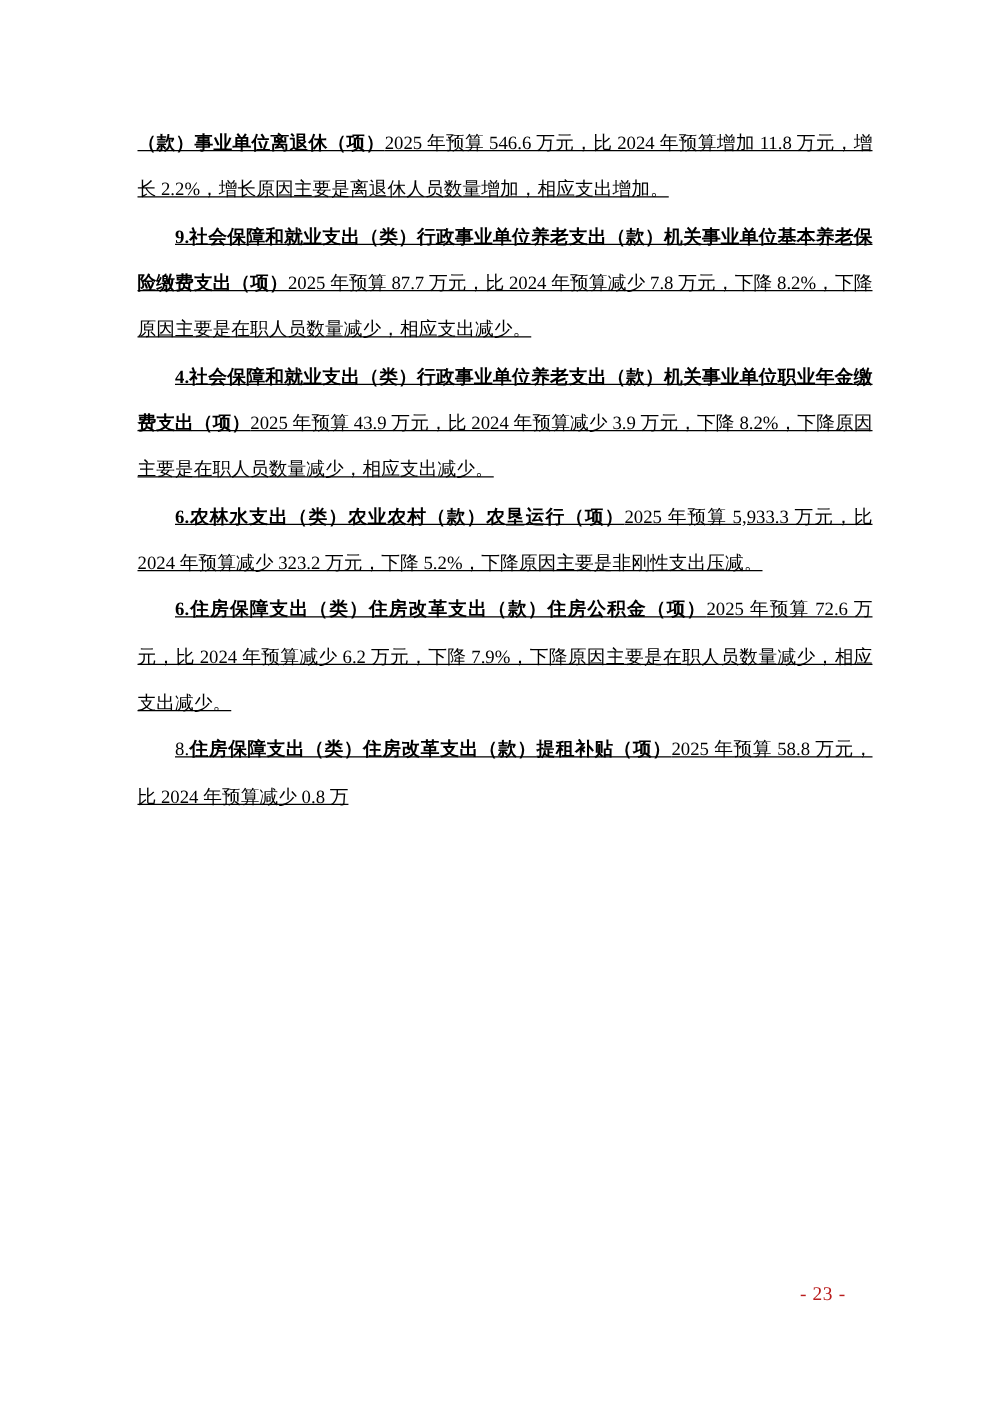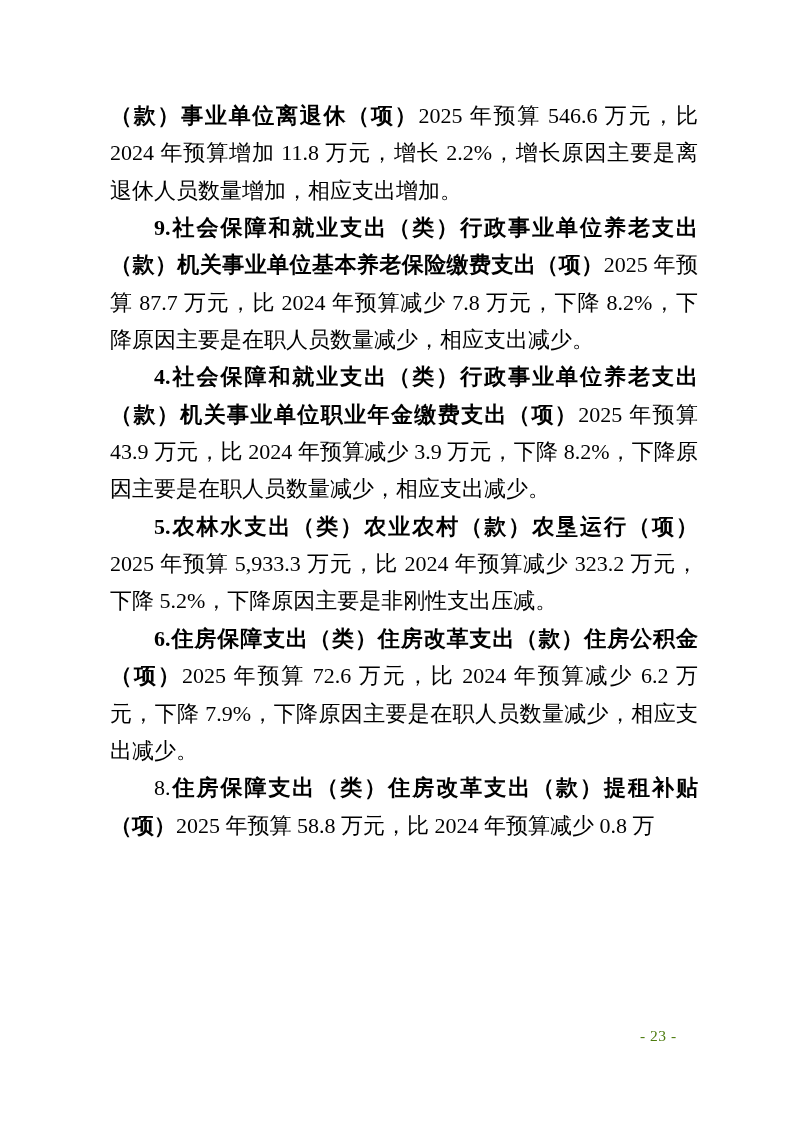--- a/index.html
+++ b/index.html
@@ -14,51 +14,52 @@
     background: #ffffff;
     color: #000000;
     font-family: "Liberation Serif", "DejaVu Serif", serif;
     overflow: hidden;
   }
   .content {
     position: absolute;
     left: 110px;
     top: 97px;
     width: 588px;
-    font-size: 22px;
+    font-size: 15px;
     line-height: 37.35px;
     text-align: justify;
     text-align-last: left;
+    text-decoration: underline;
   }
   .para {
     margin: 0;
     padding: 0;
   }
   .para.indent {
     text-indent: 2em;
   }
   .seg.bold {
     font-weight: 700;
   }
   .page-number {
     position: absolute;
     left: 640px;
     top: 1026px;
     font-size: 15.5px;
     line-height: 20px;
     letter-spacing: 0.5px;
-    color: #4d7c0f;
+    color: #b91c1c;
   }
 </style>
 </head>
 <body>
 
 <div class="page">
   <div class="content" id="doc-body">
       <p class="para"><span class="seg bold">（款）事业单位离退休（项）</span><span class="seg">2025 年预算 546.6 万元，比 2024 年预算增加 11.8 万元，增长 2.2%，增长原因主要是离退休人员数量增加，相应支出增加。</span></p>
       <p class="para indent"><span class="seg bold">9.社会保障和就业支出（类）行政事业单位养老支出（款）机关事业单位基本养老保险缴费支出（项）</span><span class="seg">2025 年预算 87.7 万元，比 2024 年预算减少 7.8 万元，下降 8.2%，下降原因主要是在职人员数量减少，相应支出减少。</span></p>
       <p class="para indent"><span class="seg bold">4.社会保障和就业支出（类）行政事业单位养老支出（款）机关事业单位职业年金缴费支出（项）</span><span class="seg">2025 年预算 43.9 万元，比 2024 年预算减少 3.9 万元，下降 8.2%，下降原因主要是在职人员数量减少，相应支出减少。</span></p>
-      <p class="para indent"><span class="seg bold">5.农林水支出（类）农业农村（款）农垦运行（项）</span><span class="seg">2025 年预算 5,933.3 万元，比 2024 年预算减少 323.2 万元，下降 5.2%，下降原因主要是非刚性支出压减。</span></p>
+      <p class="para indent"><span class="seg bold">6.农林水支出（类）农业农村（款）农垦运行（项）</span><span class="seg">2025 年预算 5,933.3 万元，比 2024 年预算减少 323.2 万元，下降 5.2%，下降原因主要是非刚性支出压减。</span></p>
       <p class="para indent"><span class="seg bold">6.住房保障支出（类）住房改革支出（款）住房公积金（项）</span><span class="seg">2025 年预算 72.6 万元，比 2024 年预算减少 6.2 万元，下降 7.9%，下降原因主要是在职人员数量减少，相应支出减少。</span></p>
       <p class="para indent"><span class="seg">8.</span><span class="seg bold">住房保障支出（类）住房改革支出（款）提租补贴（项）</span><span class="seg">2025 年预算 58.8 万元，比 2024 年预算减少 0.8 万</span></p>
     </div>
   <div class="page-number">- 23 -</div>
 </div>
 
 </body></html>

